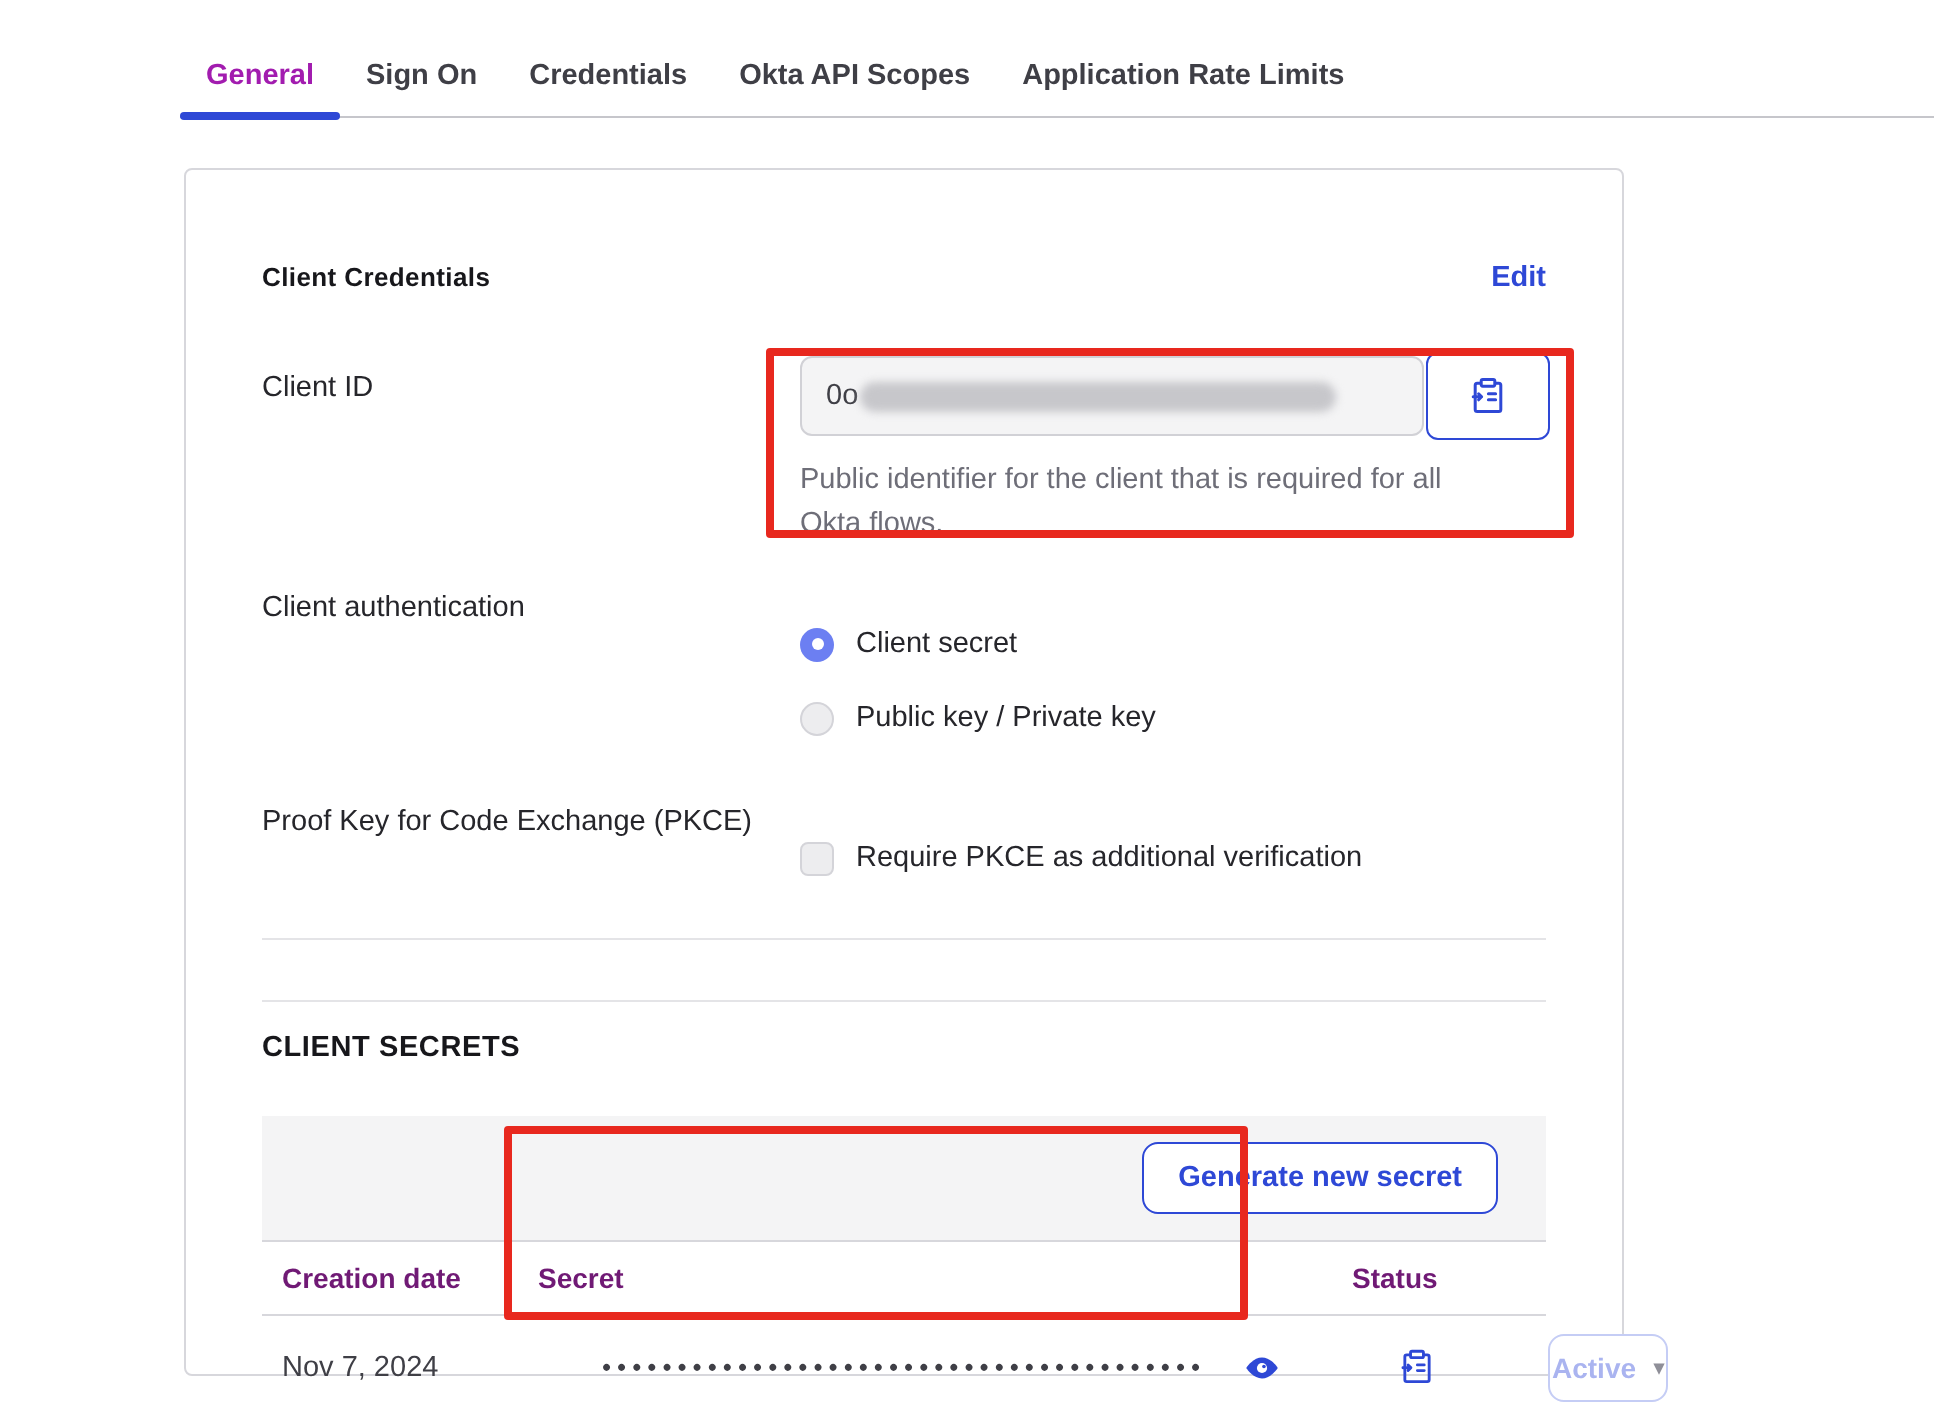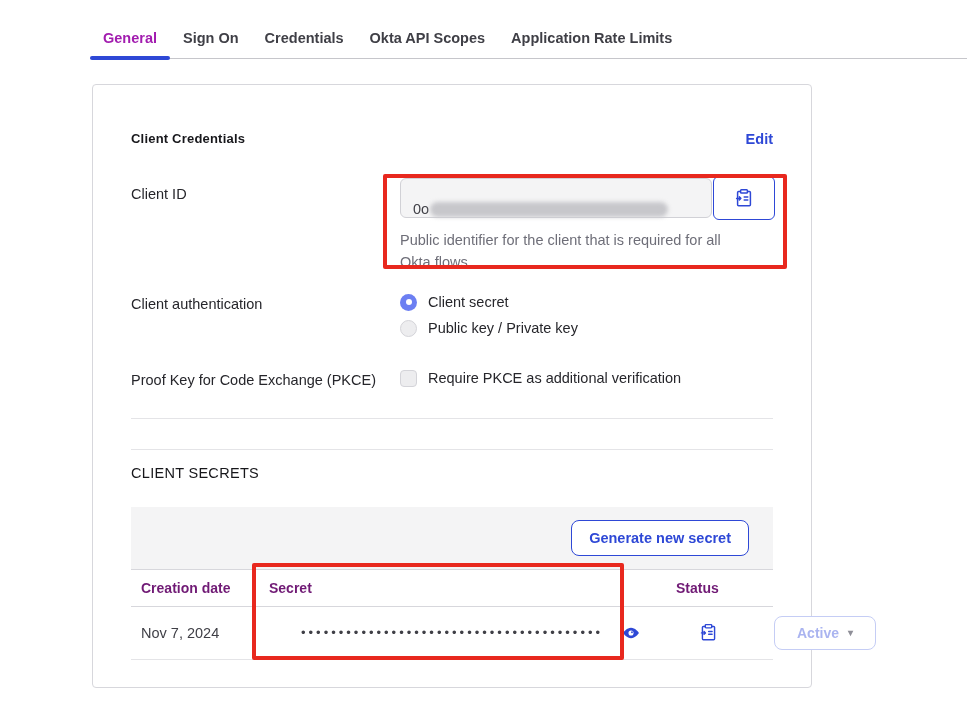--- a/index.html
+++ b/index.html
@@ -19,53 +19,53 @@
   .edit-link{font-size:14.5px;font-weight:700;color:#2e48d6;cursor:pointer;text-decoration:none;}
 
   .form{margin-top:29px;}
   .form-row{display:grid;grid-template-columns:269px 1fr;font-size:14.5px;}
   .row-clientid{margin-bottom:20px;}
   .row-auth{margin-bottom:24px;}
   .row-pkce{margin-bottom:22px;}
   .field-label{padding-top:10px;color:#26262b;}
 
   .cid-line{display:flex;align-items:center;}
-  .cid-input{width:312px;height:40px;box-sizing:border-box;background:#f4f4f5;border:1px solid #d1d1d6;border-radius:6px;display:flex;align-items:flex-end;padding:0 12px;}
+  .cid-input{width:312px;height:40px;box-sizing:border-box;background:#f4f4f5;border:1px solid #d1d1d6;border-radius:6px;display:flex;align-items:center;padding:0 12px;}
   .cid-prefix{font-size:14.5px;color:#3f3f46;}
   .cid-smudge{flex:1;max-width:238px;height:15px;margin-left:1px;background:#c7c7cb;border-radius:8px;filter:blur(2px);}
   .copy-btn{width:62px;height:44px;box-sizing:border-box;margin-left:1px;background:#fff;border:1px solid #2e48d6;border-radius:6px;display:flex;align-items:center;justify-content:center;color:#2e48d6;cursor:pointer;}
   .help-text{margin-top:10px;width:345px;font-size:14.5px;line-height:1.5;color:#6e6e78;}
 
-  .radio-line{display:flex;align-items:center;gap:11px;margin-bottom:9px;cursor:pointer;}
+  .radio-line{display:flex;align-items:center;gap:11px;margin-bottom:9px;cursor:pointer;margin-top:20px;}
   .radio{width:17px;height:17px;border-radius:50%;box-sizing:border-box;flex:0 0 auto;position:relative;}
   .radio.sel{background:#6c7ff2;}
   .radio.sel::after{content:"";position:absolute;left:50%;top:50%;width:6px;height:6px;margin:-3px 0 0 -3px;background:#fff;border-radius:50%;}
   .radio.unsel{background:#ededef;border:1px solid #d4d4d9;}
   .checkbox{width:17px;height:17px;border-radius:4px;box-sizing:border-box;background:#ededef;border:1px solid #d4d4d9;flex:0 0 auto;}
   .opt-label{color:#26262b;}
 
   .hr{border:0;border-top:1px solid #e4e4e7;margin:0;}
   .hr2{margin-top:30px;}
-  .section-title{margin-top:15px;font-size:14.5px;font-weight:400;color:#17171b;letter-spacing:.3px;}
+  .section-title{margin-top:15px;font-size:14.5px;font-weight:700;color:#17171b;letter-spacing:.3px;}
 
   
   .secrets-table{margin-top:26px;}
   .toolbar{height:62px;background:#f4f4f5;display:flex;align-items:center;justify-content:flex-end;padding-right:24px;box-sizing:border-box;}
   .gen-btn{background:#fff;border:1px solid #2e48d6;border-radius:8px;color:#2e48d6;font-weight:700;font-size:14.5px;font-family:"Liberation Sans",sans-serif;padding:9px 17px;cursor:pointer;margin-left:24px;}
   .thead,.trow{display:grid;grid-template-columns:128px 363px 44px 1fr;align-items:center;}
   .thead{height:36px;border-top:1px solid #d7d7dc;border-bottom:1px solid #d7d7dc;font-weight:700;font-size:14px;color:#701a75;}
   .thead>div{padding-left:10px;}
   .trow{height:52px;border-bottom:1px solid #e4e4e7;font-size:14.5px;color:#3f3f46;gap:32px;}
   .cell-date{padding-left:10px;}
   .secret-cell{display:flex;align-items:center;justify-content:space-between;padding:0 14px 0 10px;min-width:0;}
   .secret-dots{font-size:13px;letter-spacing:3px;color:#3f3f46;white-space:nowrap;overflow:hidden;}
   .icon-btn{background:none;border:none;padding:0;color:#2e48d6;cursor:pointer;display:flex;align-items:center;justify-content:center;}
   .copy-cell{display:flex;justify-content:center;}
   .status-cell{padding-left:12px;}
-  .active-btn{display:inline-flex;align-items:center;gap:9px;background:#fff;border:1px solid #c5cdf5;border-radius:8px;padding:8px 22px;font-size:14px;font-weight:700;font-family:"Liberation Sans",sans-serif;color:#aab4f0;cursor:pointer;}
+  .active-btn{display:inline-flex;align-items:center;gap:9px;background:#fff;border:1px solid #c5cdf5;border-radius:8px;padding:8px 1px;font-size:14px;font-weight:700;font-family:"Liberation Sans",sans-serif;color:#aab4f0;cursor:pointer;}
   .caret{font-size:10px;color:#8f8f98;}
 
   
   .anno{position:absolute;border:4px solid #e8281e;border-radius:2px;pointer-events:none;box-sizing:border-box;}
   .anno-clientid{left:290px;top:89px;width:404px;height:95px;}
   .anno-secret{left:159px;top:478px;width:372px;height:97px;}
 
   svg{display:block;}
 </style>
 </head>

